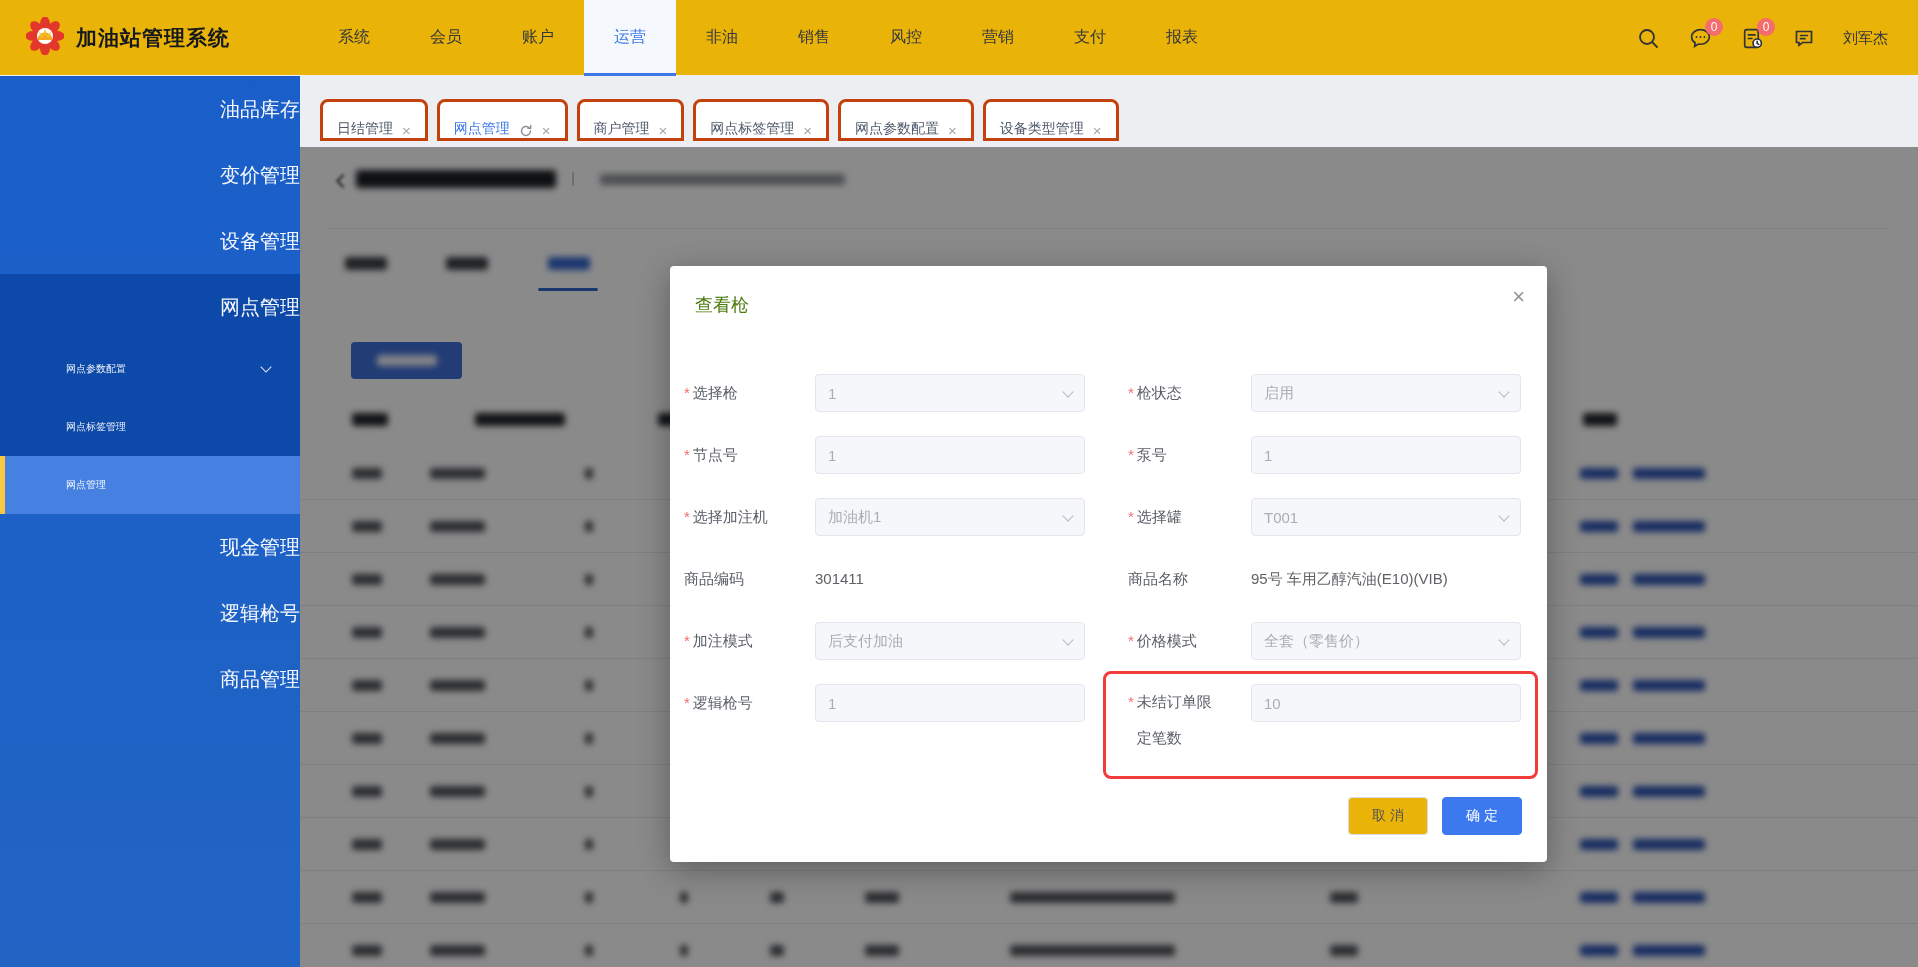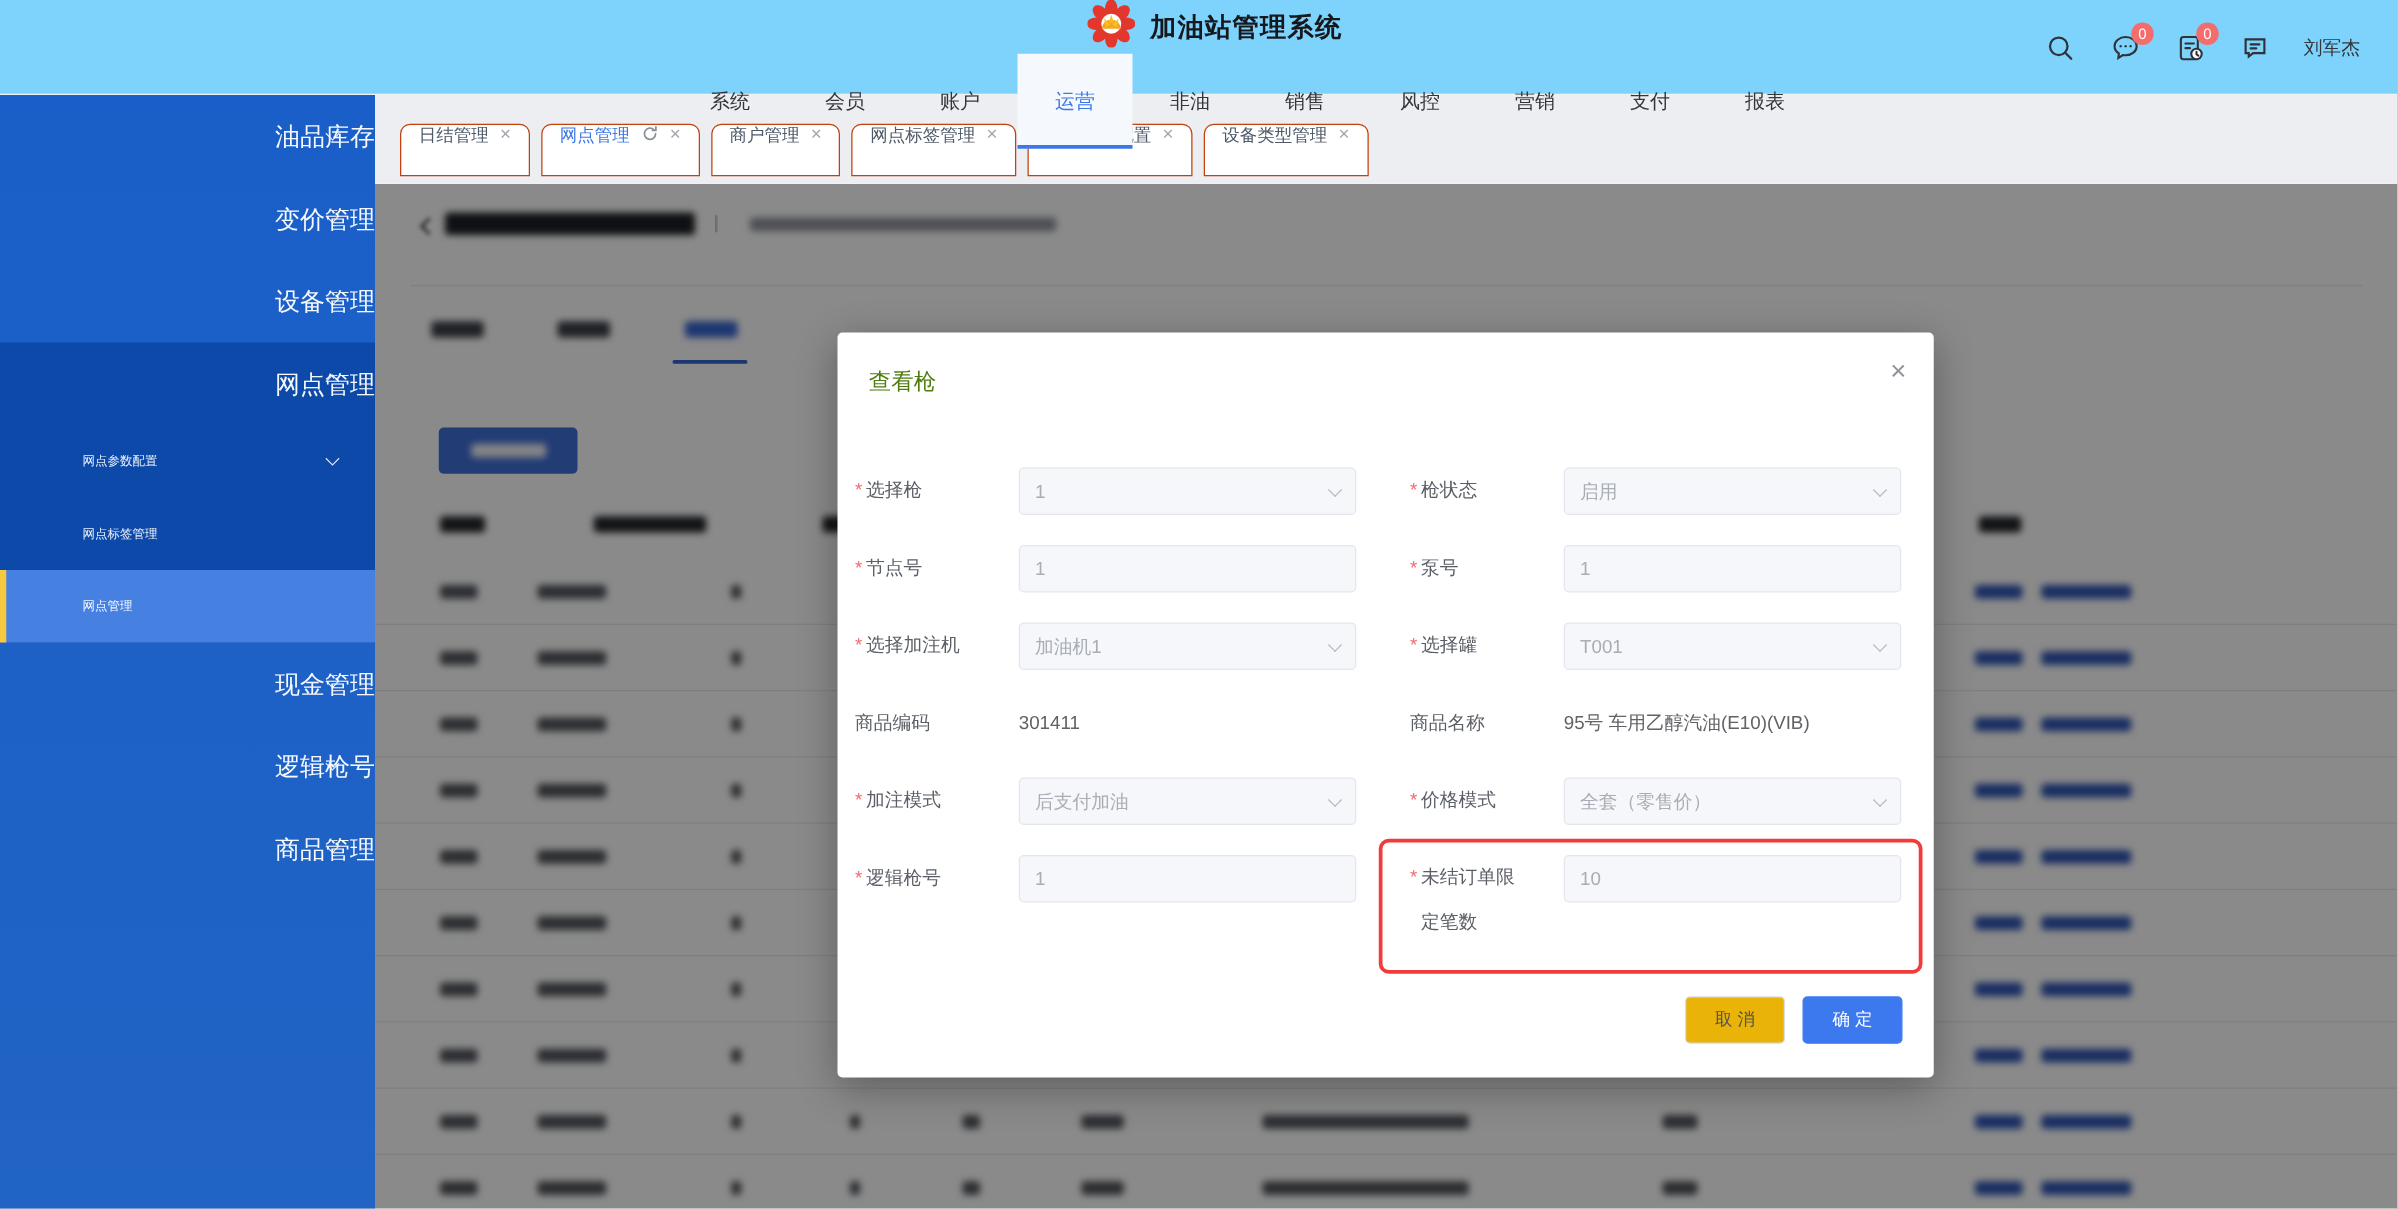--- a/index.html
+++ b/index.html
@@ -1,21 +1,21 @@
 <!DOCTYPE html>
 <html><head>
 <meta charset="utf-8">
 <style>
   * { margin:0; padding:0; box-sizing:border-box; }
   html,body { width:1918px; height:967px; }
   body { position:relative; font-family:"Liberation Sans", sans-serif; background:#fff; overflow:hidden; }
 
   
-  .header { position:absolute; left:0; top:0; width:1918px; height:76px; background:#7dd3fc;
-            border-bottom:1px solid #f0f1f3; display:flex; align-items:center; z-index:30;flex-direction:column; }
+  .header { position:absolute; left:0; top:0; width:1918px; height:76px; background:#eab308;
+            border-bottom:1px solid #f0f1f3; display:flex; align-items:center; z-index:30; }
   .brand { display:flex; align-items:center; gap:12px; margin-left:26px; }
   .app-title { font-size:21px; font-weight:bold; color:#15181d; letter-spacing:1px; }
   .topnav { display:flex; height:76px; margin-left:78px;text-align:center; }
   .topnav .nav-item { height:76px; display:flex; align-items:center; padding:0 30px; font-size:16px;
                       color:#33373d; cursor:pointer; }
   .topnav .nav-item.active { color:#3c78e8; background:#f5f8fc; border-bottom:3px solid #3c78e8; padding-top:3px; }
   .header-right { position:absolute; right:30px; top:0; height:76px; display:flex; align-items:center; gap:26px; }
   .hicon { position:relative; width:26px; height:26px; display:flex; align-items:center; justify-content:center; cursor:pointer; }
   .badge { position:absolute; top:-7px; right:-10px; min-width:18px; height:18px; border-radius:9px;
            background:#f56c6c; color:#fff; font-size:12px; line-height:18px; text-align:center; padding:0 4px; }
@@ -32,22 +32,22 @@
   .s-sub.active { background:#4680e0; }
   .s-sub.active::before { content:""; position:absolute; left:0; top:0; width:5px; height:100%; background:#f8c93e; }
   .chev { display:inline-block; width:8px; height:8px; border-right:1.6px solid rgba(255,255,255,.85);
           border-bottom:1.6px solid rgba(255,255,255,.85); transform:rotate(45deg); }
   .chev.up { transform:rotate(-135deg); }
   .s-chev { position:absolute; right:30px; top:50%; margin-top:-6px; }
 
   
   .tabstrip { position:absolute; left:300px; top:76px; width:1618px; height:71px; background:#eceef2;
               display:flex; align-items:flex-end; padding:0 0 6px 20px; gap:9px; z-index:20; }
-  .tab { height:42px; background:#fff; border:1px solid #c2410c; border-radius:8px 8px 0 0;
-         display:flex; align-items:flex-start; gap:9px; padding:0 14px; font-size:14px; color:#4e5969; cursor:pointer; }
+  .tab { height:42px; background:#fff; border:3px solid #c2410c; border-radius:8px 8px 0 0;
+         display:flex; align-items:flex-end; gap:9px; padding:0 14px; font-size:14px; color:#4e5969; cursor:pointer; }
   .tab.active { color:#3c78e8; }
   .t-close { font-size:15px; color:#a0a6ae; cursor:pointer; line-height:1; }
 
   
   .content { position:absolute; left:300px; top:147px; width:1618px; height:820px; background:#fff; overflow:hidden; }
   .bar { position:absolute; border-radius:3px; filter:blur(3px); }
   .back-chev { position:absolute; left:38px; top:29px; width:10px; height:10px;
                border-left:2.5px solid #3a3d42; border-bottom:2.5px solid #3a3d42; transform:rotate(45deg); filter:blur(1.5px); }
   .hr { position:absolute; left:28px; right:28px; top:81px; border-top:1px solid #ececee; }
   .subtab-underline { position:absolute; left:238px; top:141px; width:60px; height:3px; background:#3565cf; border-radius:2px; }

